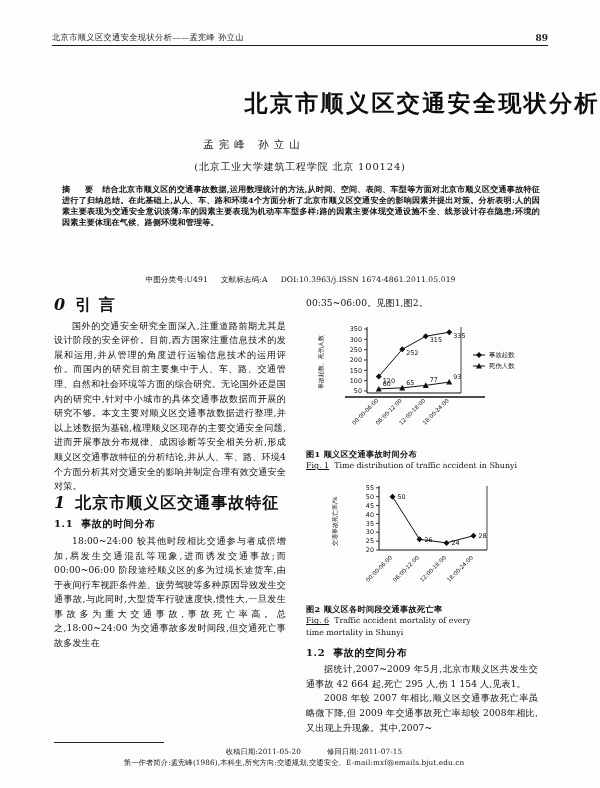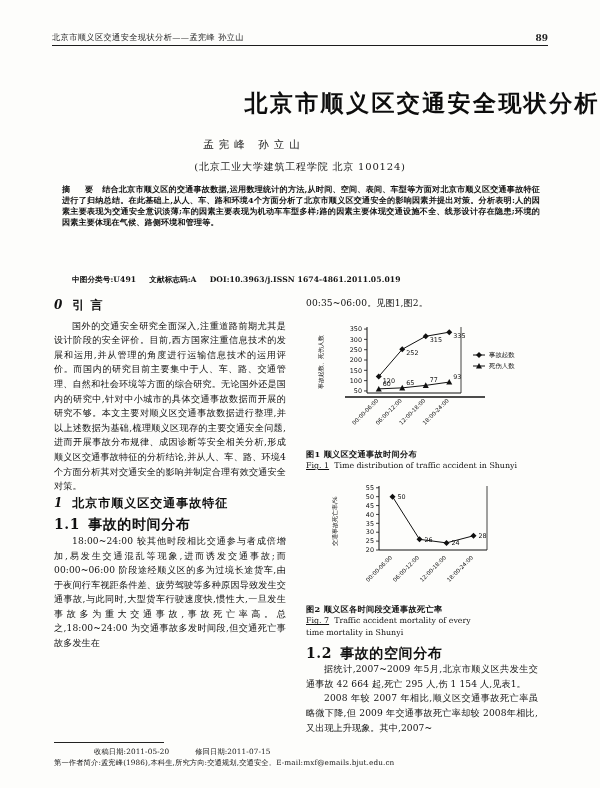--- a/index.html
+++ b/index.html
@@ -55,38 +55,38 @@
     font-weight:bold;letter-spacing:.15px;
   }
   .abstract .lead{letter-spacing:6px;margin-right:3px;}
   .kw{
     position:absolute;left:62px;top:261px;width:478px;
     font-size:8.1px;font-weight:bold;letter-spacing:.2px;color:#141414;
   }
   .kw .lead{letter-spacing:1px;margin-right:7px;}
   .clsline{
     position:absolute;left:72px;top:275px;width:470px;
-    font-size:7.6px;color:#141414;font-weight:bold;letter-spacing:.1px;
+    font-size:7.6px;color:#141414;font-weight:normal;letter-spacing:.1px;text-align:center;
   }
   .clsline span{margin-right:13px;}
 
   
   .col{
     position:absolute;top:296px;width:232px;
     font-size:9.1px;line-height:14.6px;text-align:justify;color:#111;
   }
   .col-l{left:54px;}
   .col-r{left:306px;}
 
   h2.sec{
-    font-size:12px;font-weight:bold;margin:2px 0 6px 0;letter-spacing:1px;
+    font-size:16px;font-weight:bold;margin:2px 0 6px 0;letter-spacing:1px;
   }
   h2.sec .num{margin-right:9px;font-style:italic;font-family:"DejaVu Serif",serif;}
   h3.sub{
-    font-size:14px;font-weight:bold;margin:7px 0 2px 0;letter-spacing:.6px;
+    font-size:10px;font-weight:bold;margin:7px 0 2px 0;letter-spacing:.6px;
   }
   h3.sub .num{margin-right:8px;}
   p.par{margin:0;text-indent:18px;letter-spacing:.1px;}
 
   
   .figure{margin:8px 0 4px 0;}
   .figwrap{display:flex;justify-content:center;}
   .figcap{
     text-align:left;font-size:8.2px;line-height:11.6px;
     font-weight:bold;margin-top:14px;letter-spacing:.3px;
@@ -95,21 +95,21 @@
   .figcap .en .fl{font-weight:normal;text-decoration:underline;}
 
   
   .fnrule{
     position:absolute;left:54px;top:742px;width:110px;height:1px;background:#222;
   }
   .foot{
     position:absolute;left:54px;top:746px;width:480px;
     font-size:7.3px;line-height:11.4px;color:#161616;
   }
-  .foot .fline{letter-spacing:.1px;}
+  .foot .fline{letter-spacing:.1px;text-align:center;}
   .foot .f1{margin-left:40px;}
   .foot .sp{display:inline-block;width:26px;}
 
   svg text{font-family:"DejaVu Sans","Liberation Sans",sans-serif;}
 </style>
 </head>
 <body>
 
 <div class="page">
 
@@ -260,21 +260,21 @@
               <text x="83.5" y="78" font-size="5.6" fill="#111" text-anchor="end" transform="rotate(-45 83.5 78)">00:00-06:00</text>
               <text x="110.5" y="78" font-size="5.6" fill="#111" text-anchor="end" transform="rotate(-45 110.5 78)">06:00-12:00</text>
               <text x="137.5" y="78" font-size="5.6" fill="#111" text-anchor="end" transform="rotate(-45 137.5 78)">12:00-18:00</text>
               <text x="164.5" y="78" font-size="5.6" fill="#111" text-anchor="end" transform="rotate(-45 164.5 78)">18:00-24:00</text>
             </g>
         </svg>
       </div>
       <div class="figcap">
         <div>图2   顺义区各时间段交通事故死亡率</div>
         <div class="en">
-          <span class="fl">Fig. 7</span>&nbsp;&nbsp;<span>Traffic accident mortality of every</span>
+          <span class="fl">Fig. 6</span>&nbsp;&nbsp;<span>Traffic accident mortality of every</span>
         </div>
         <div class="en">time mortality in Shunyi</div>
       </div>
     </div>
 
     <h3 class="sub">
       <span class="num">1.2</span><span>事故的空间分布</span>
     </h3>
     <p class="par">据统计,2007~2009 年5月,北京市顺义区共发生交通事故 42 664 起,死亡 295 人,伤 1 154 人,见表1。</p>
     <p class="par">2008 年较 2007 年相比,顺义区交通事故死亡率虽略微下降,但 2009 年交通事故死亡率却较 2008年相比,又出现上升现象。其中,2007~</p>

